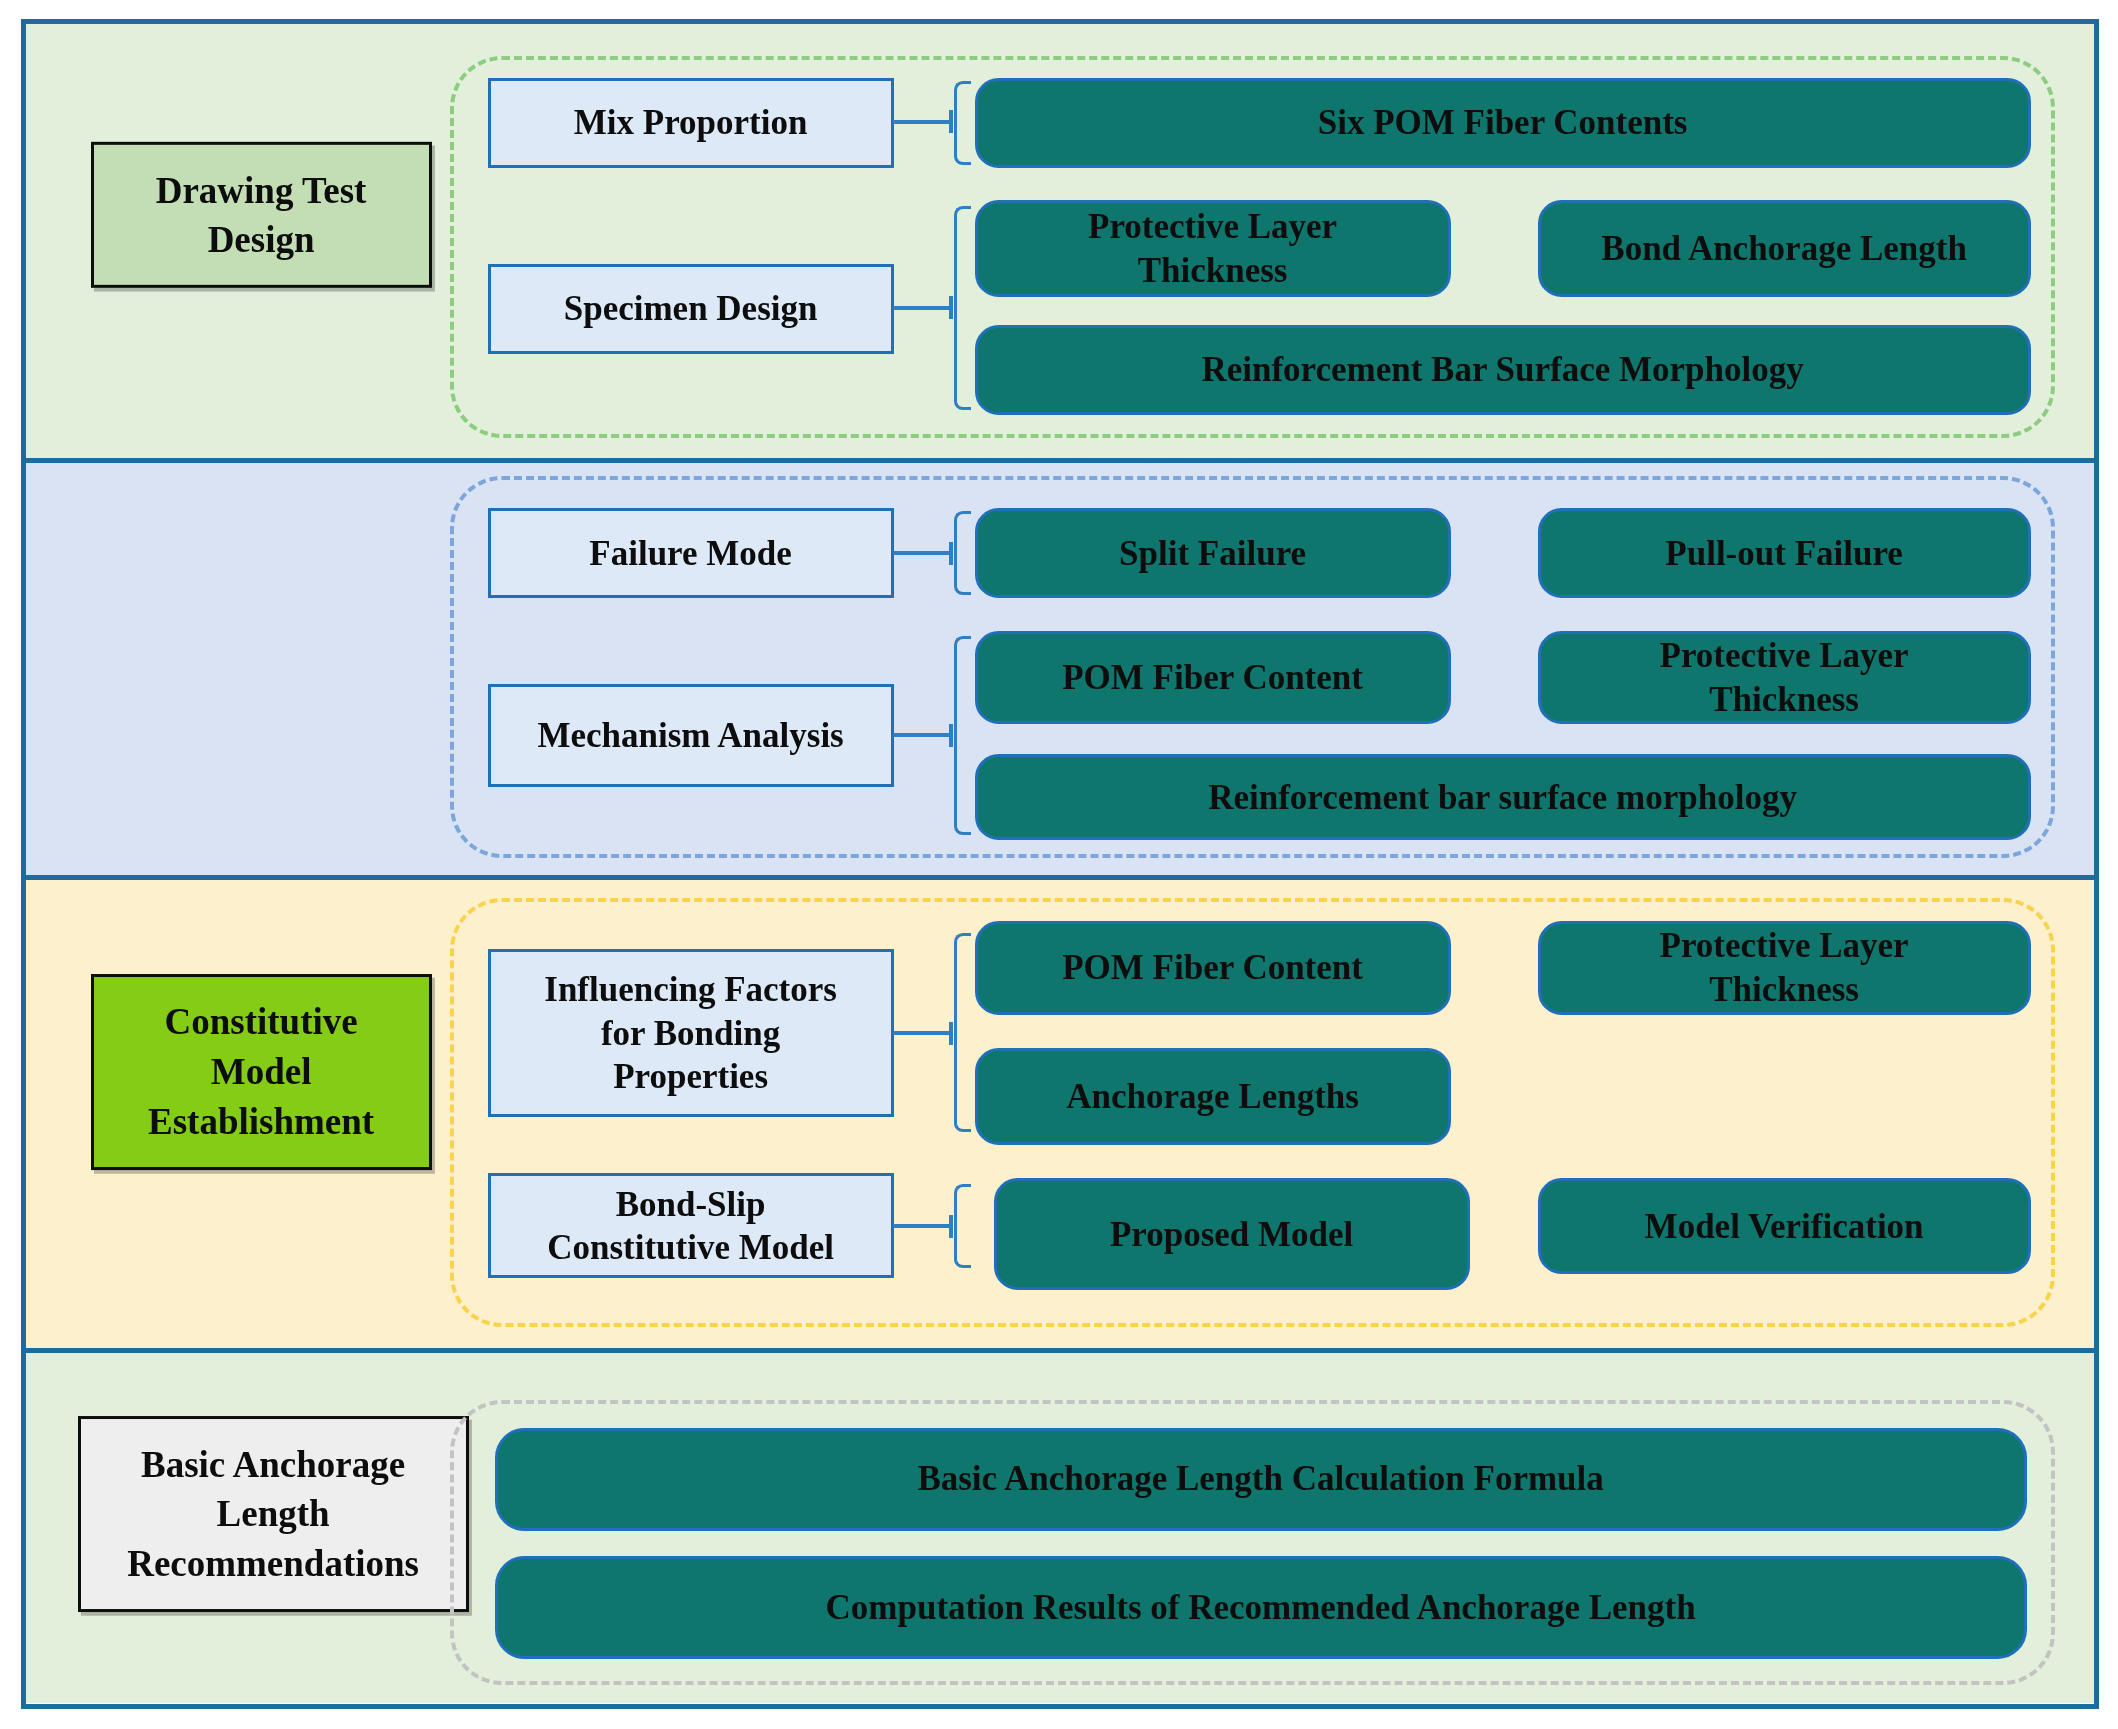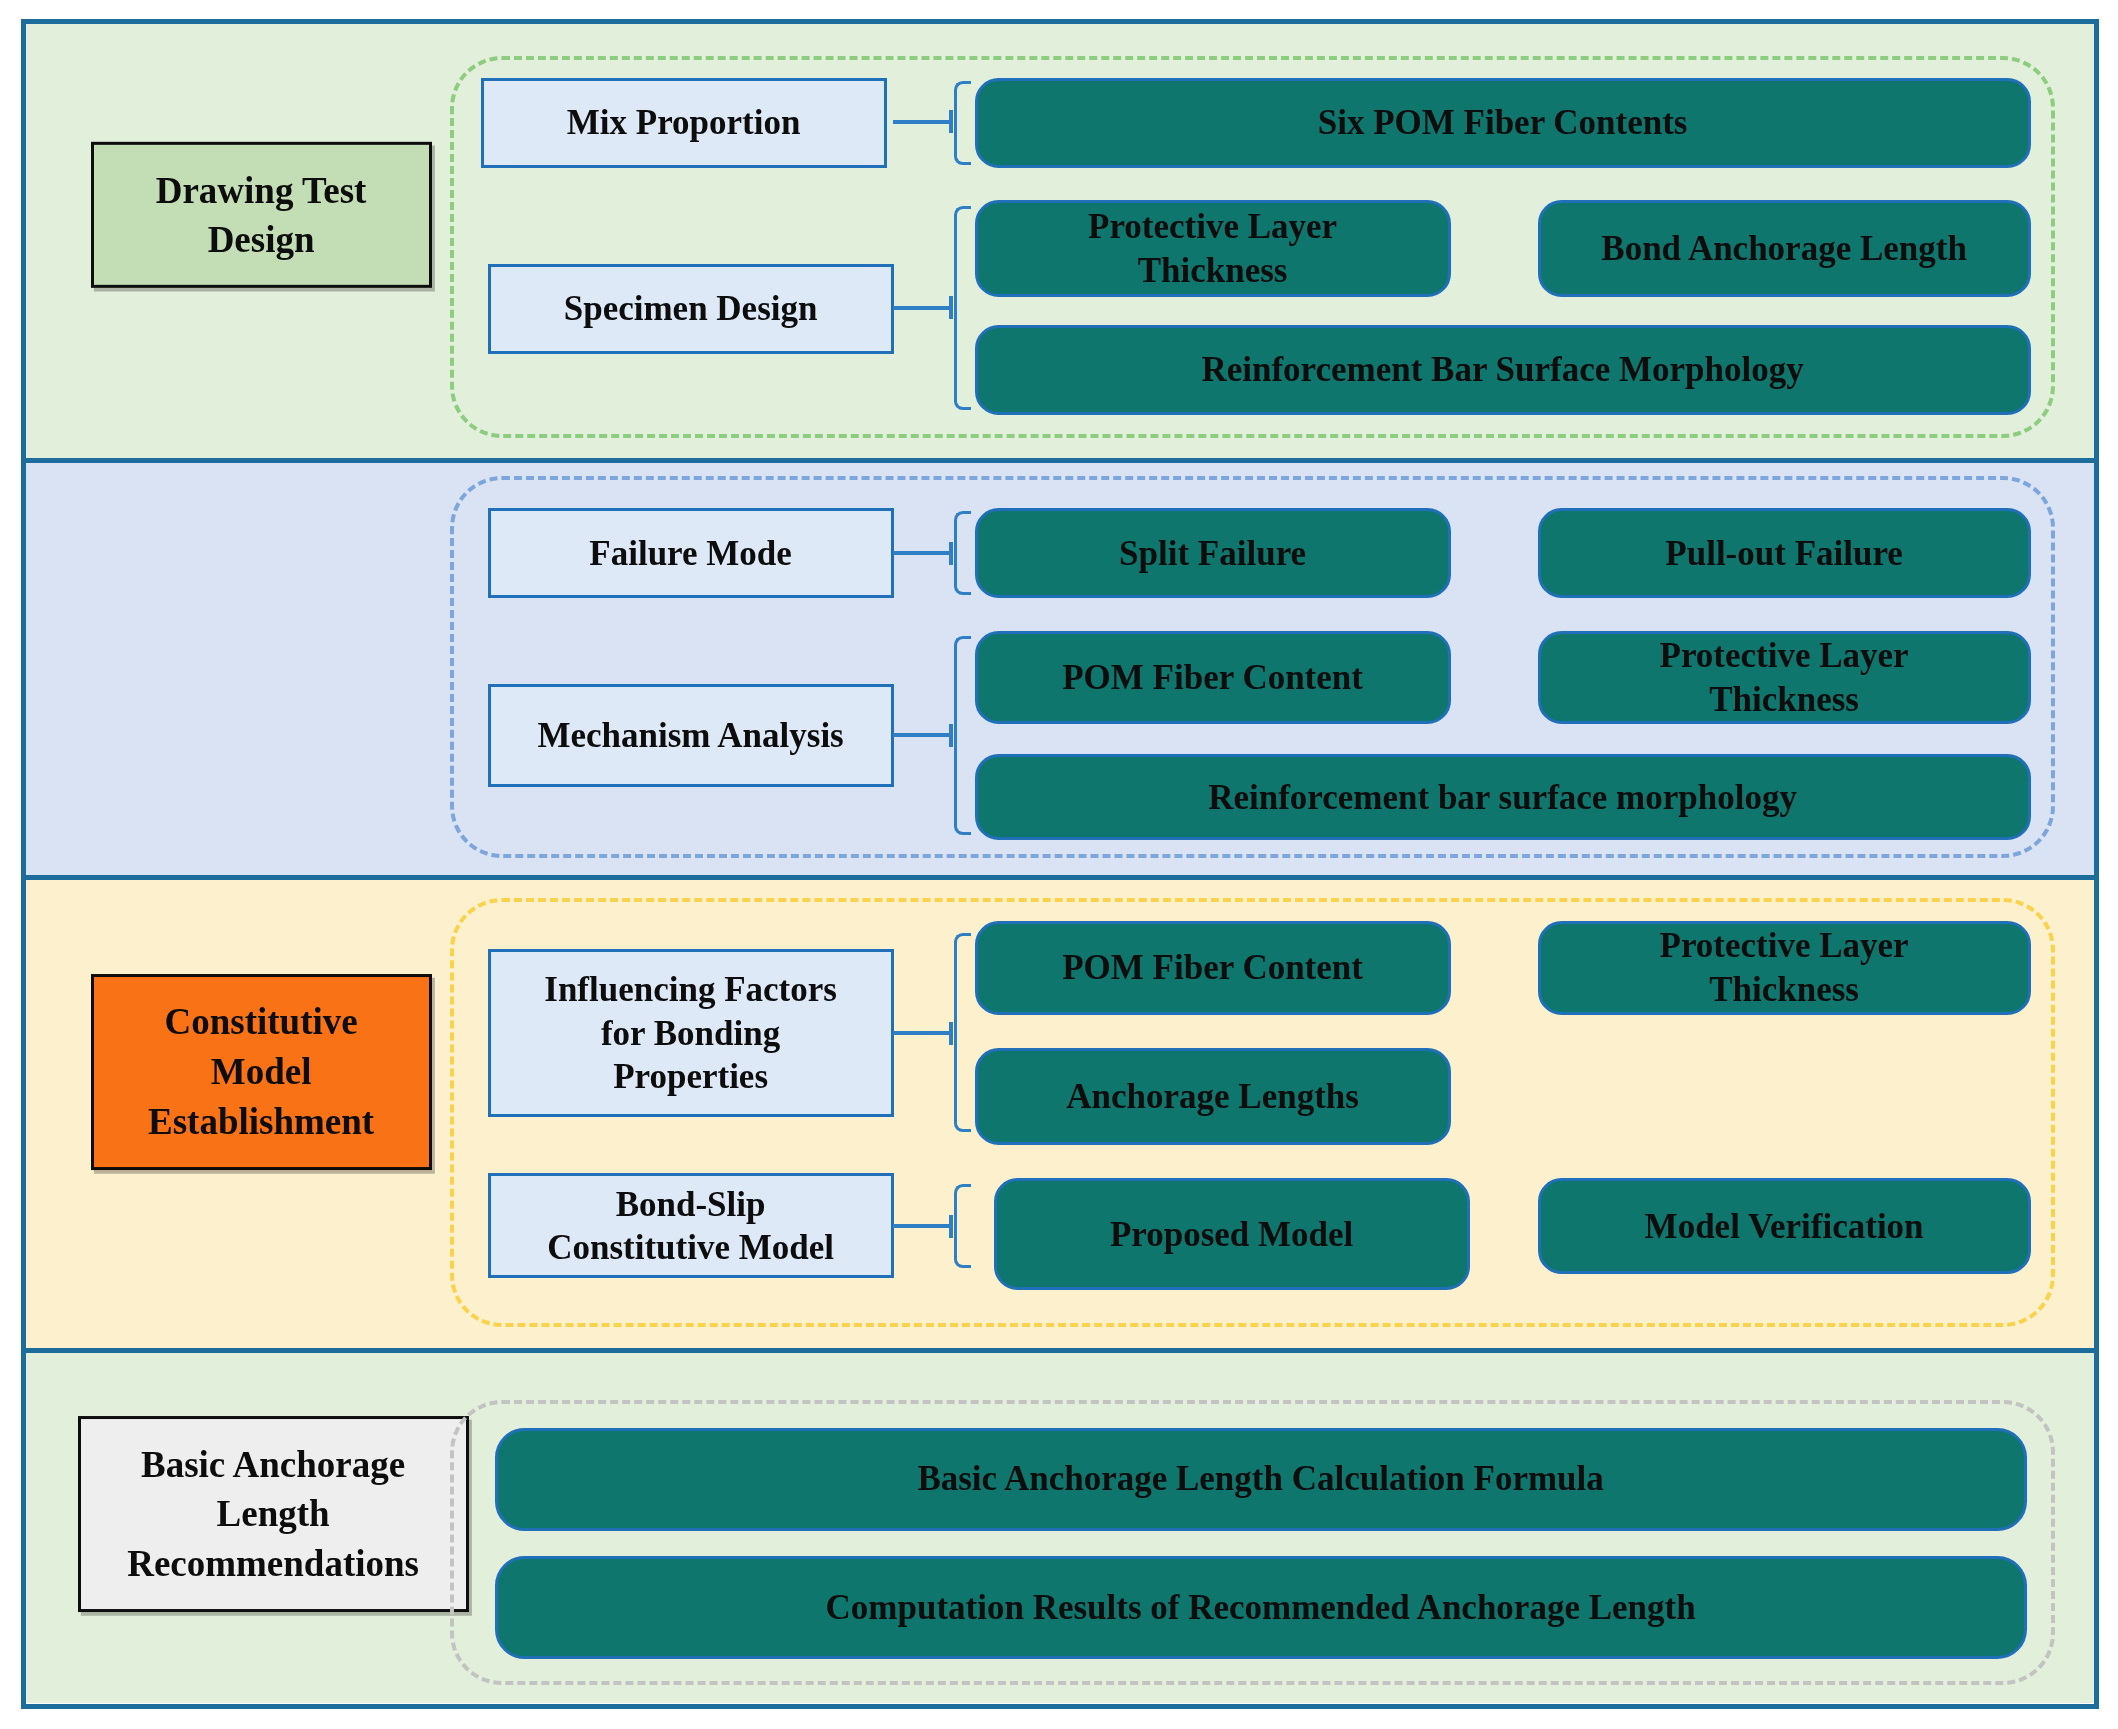--- a/index.html
+++ b/index.html
@@ -43,21 +43,21 @@
 </head>
 <body>
 
 <div class="page">
   <div class="frame">
 
     <section class="band" style="height:434px;background:#e2efda;">
       <div class="label-box" style="background:#c3deb5;">Drawing Test
 Design</div>
       <div class="dash-wrap" style="top:32px;height:382px;border-color:#8ccd7f;">
-        <div class="node src" style="left:27px;top:17.7px;width:406px;height:90px;">Mix Proportion</div>
+        <div class="node src" style="left:34px;top:17.7px;width:406px;height:90px;">Mix Proportion</div>
         <div class="stem" style="left:439px;top:60px;width:60px;"></div>
         <div class="bracket" style="left:500px;top:20.6px;height:84px;"></div>
         <div class="node rd" style="left:521px;top:17.7px;width:1056px;height:90px;">Six POM Fiber Contents</div>
 
         <div class="node src" style="left:34px;top:204px;width:406px;height:90px;">Specimen Design</div>
         <div class="stem" style="left:439px;top:246px;width:60px;"></div>
         <div class="bracket" style="left:500px;top:146px;height:204px;"></div>
         <div class="node rd" style="left:521px;top:140px;width:476px;height:97px;">Protective Layer
 Thickness</div>
         <div class="node rd" style="left:1084px;top:140px;width:493px;height:97px;">Bond Anchorage Length</div>
@@ -77,21 +77,21 @@
         <div class="stem" style="left:439px;top:253px;width:60px;"></div>
         <div class="bracket" style="left:500px;top:156px;height:199px;"></div>
         <div class="node rd" style="left:521px;top:151px;width:476px;height:93px;">POM Fiber Content</div>
         <div class="node rd" style="left:1084px;top:151px;width:493px;height:93px;">Protective Layer
 Thickness</div>
         <div class="node rd" style="left:521px;top:274px;width:1056px;height:86px;">Reinforcement bar surface morphology</div>
       </div>
     </section>
 
     <section class="band" style="height:473px;background:#fdf1cd;">
-      <div class="label-box" style="background:#f97316;top:41%;">Constitutive
+      <div class="label-box" style="background:#84cc16;top:41%;">Constitutive
 Model
 Establishment</div>
       <div class="dash-wrap" style="top:18.4px;height:429px;border-color:#fbd24b;">
         <div class="node src" style="left:34px;top:47px;width:406px;height:168px;">Influencing Factors
 for Bonding
 Properties</div>
         <div class="stem" style="left:439px;top:129px;width:60px;"></div>
         <div class="bracket" style="left:500px;top:31px;height:199px;"></div>
         <div class="node rd" style="left:521px;top:18.4px;width:476px;height:94px;">POM Fiber Content</div>
         <div class="node rd" style="left:1084px;top:18.4px;width:493px;height:94px;">Protective Layer

